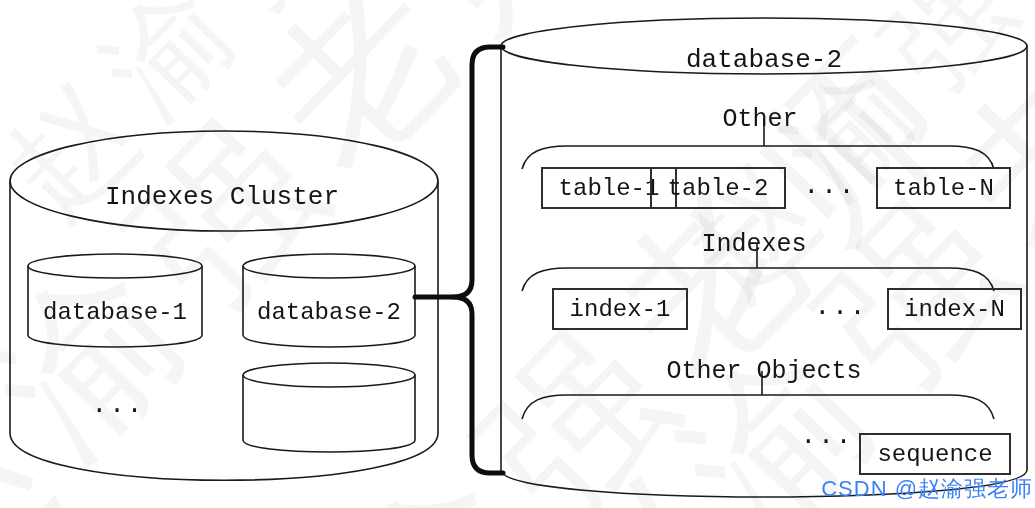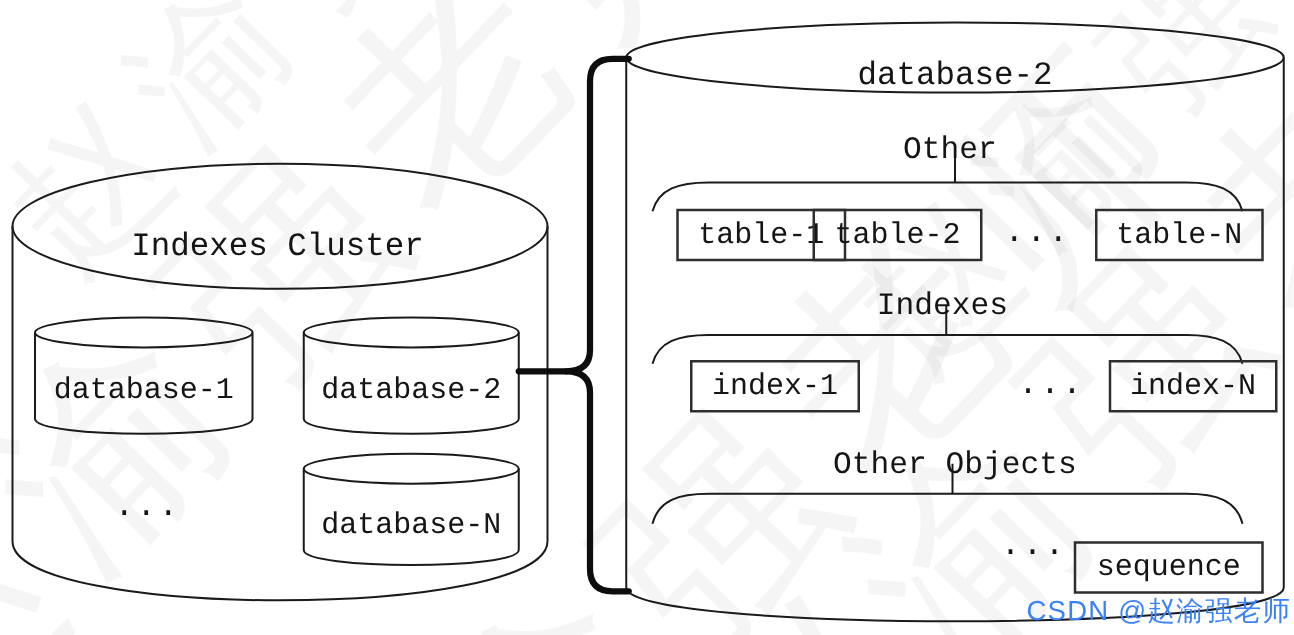--- a/index.html
+++ b/index.html
@@ -102,21 +102,20 @@
     <g fill="none" stroke="#0d0d0d" stroke-width="5" stroke-linecap="round" stroke-linejoin="round">
 
       <path d="M 415,297 L 453,297"></path>
       <path d="M 503,47 L 490,47 Q 472,47 472,65 L 472,280 Q 472,297 453,297 Q 472,297 472,314 L 472,455 Q 472,473 490,473 L 503,473"></path>
     </g>
   </svg>
 
   <div class="label f26 cluster-title">Indexes Cluster</div>
   <div class="label f24 db1-label">database-1</div>
   <div class="label f24 db2-label">database-2</div>
-  <div class="label f24 dbN-label">database-N</div>
   <div class="dots dots-left">...</div>
 
   <div class="label f26 right-title">database-2</div>
 
   <div class="label f25 sec1-title">Other</div>
   <div class="obj-box r1 c1">table-1</div>
   <div class="obj-box r1 c2">table-2</div>
   <div class="dots r1 cd">...</div>
   <div class="obj-box r1 cN">table-N</div>
 

